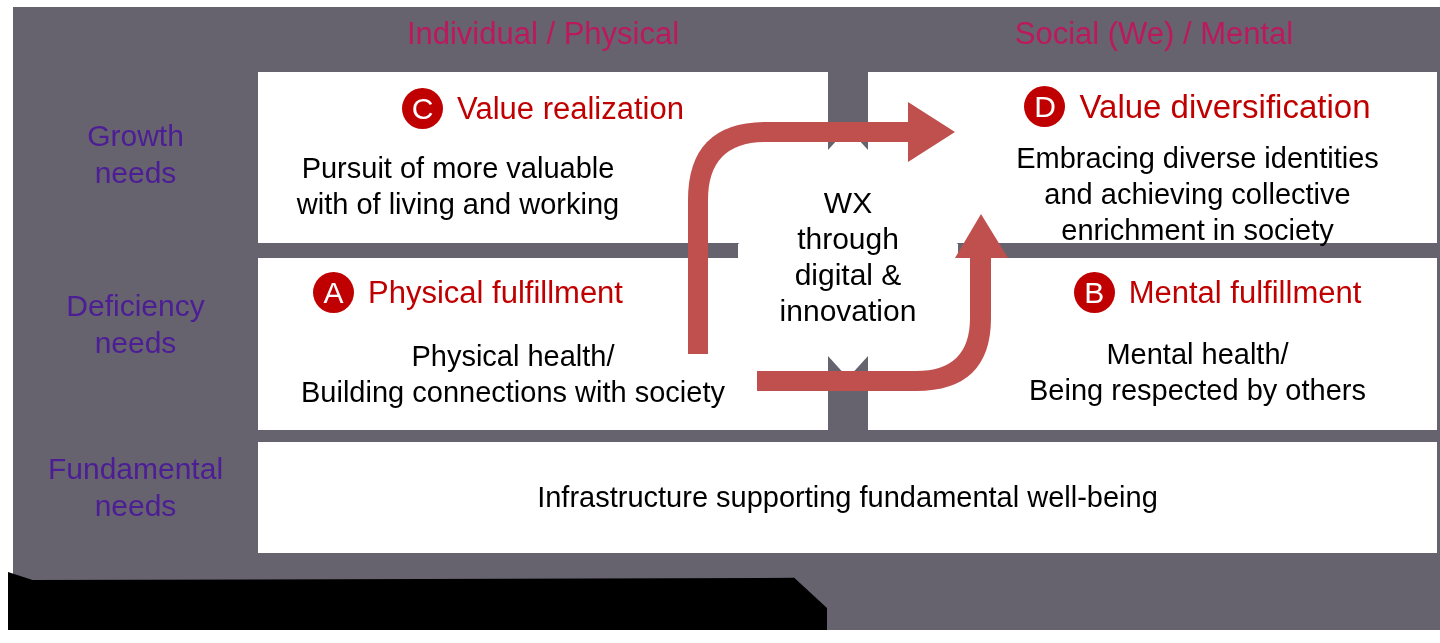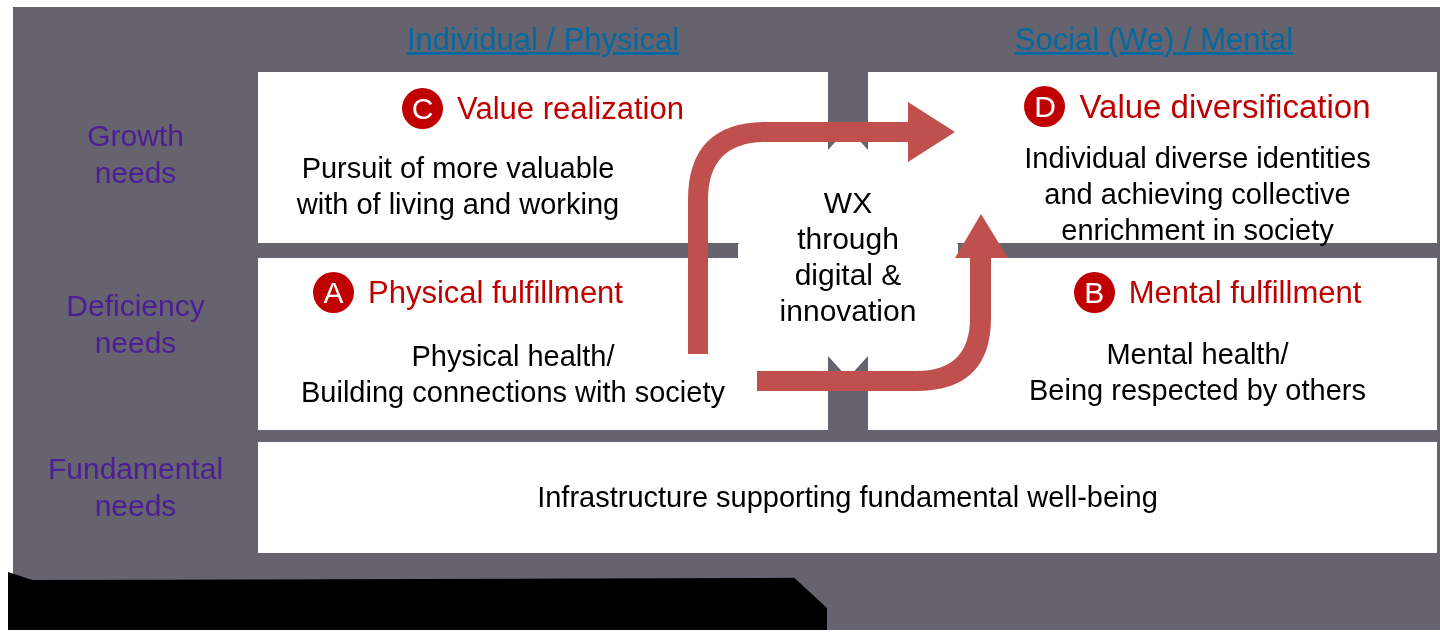--- a/index.html
+++ b/index.html
@@ -1,20 +1,20 @@
 <!DOCTYPE html>
 <html><head>
 <meta charset="utf-8">
 <style>
   html, body { margin:0; padding:0; background:#ffffff; }
   body { width:1440px; height:643px; position:relative; overflow:hidden;
          font-family:"Liberation Sans", sans-serif; }
   .bg { position:absolute; left:13px; top:7px; width:1427px; height:623px; background:#66636F; }
-  .col-head { position:absolute; top:18px; height:44px; color:#0369a1; font-size:31px;
-              text-align:center; line-height:44px;text-decoration:underline; }
+  .col-head { position:absolute; top:12px; height:44px; color:#be185d; font-size:31px;
+              text-align:center; line-height:44px; }
   .row-label { position:absolute; left:13px; width:245px; color:#4c1d95; font-size:30px;
                text-align:center; line-height:37px; }
   .box { position:absolute; background:#ffffff; }
   .box-title { position:absolute; left:0; right:0; display:flex; align-items:center;
                justify-content:center; gap:14px; }
   .badge { width:41px; height:41px; border-radius:50%; background:#C00000; color:#fff;
            font-size:30px; display:flex; align-items:center; justify-content:center; }
   .title-text { color:#C00000; font-size:31px; white-space:nowrap; }
   .desc { position:absolute; left:0; right:0; text-align:center; color:#000; font-size:29px;
           line-height:36px; }
@@ -55,21 +55,21 @@
     <div>with of living and working</div>
   </div>
 </div>
 
 <div class="box" style="left:868px;top:72px;width:569px;height:171px;">
   <div class="box-title" style="top:14px;left:90px;">
     <div class="badge">D</div>
     <div class="title-text" style="font-size:33px;text-align:right;">Value diversification</div>
   </div>
   <div class="desc" style="top:68px;left:90px;">
-    <div>Individual diverse identities</div>
+    <div>Embracing diverse identities</div>
     <div>and achieving collective</div>
     <div>enrichment in society</div>
   </div>
 </div>
 
 <div class="box" style="left:258px;top:258px;width:570px;height:172px;">
   <div class="box-title" style="top:14px;right:150px;">
     <div class="badge">A</div>
     <div class="title-text">Physical fulfillment</div>
   </div>

